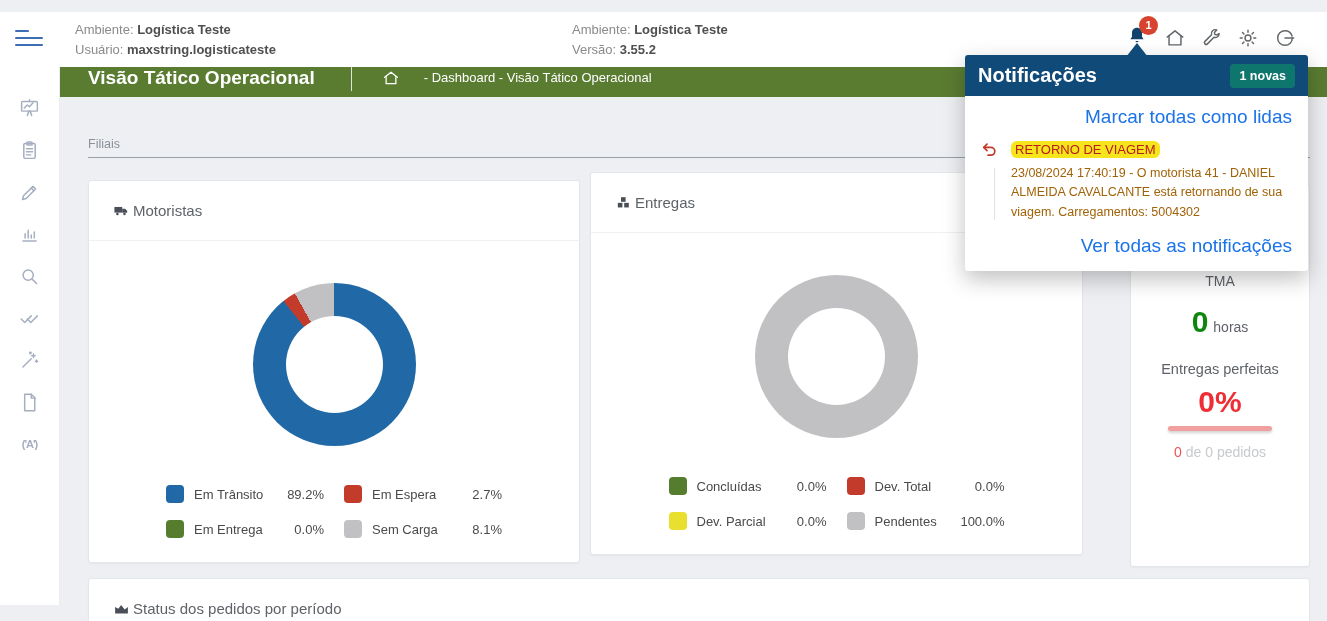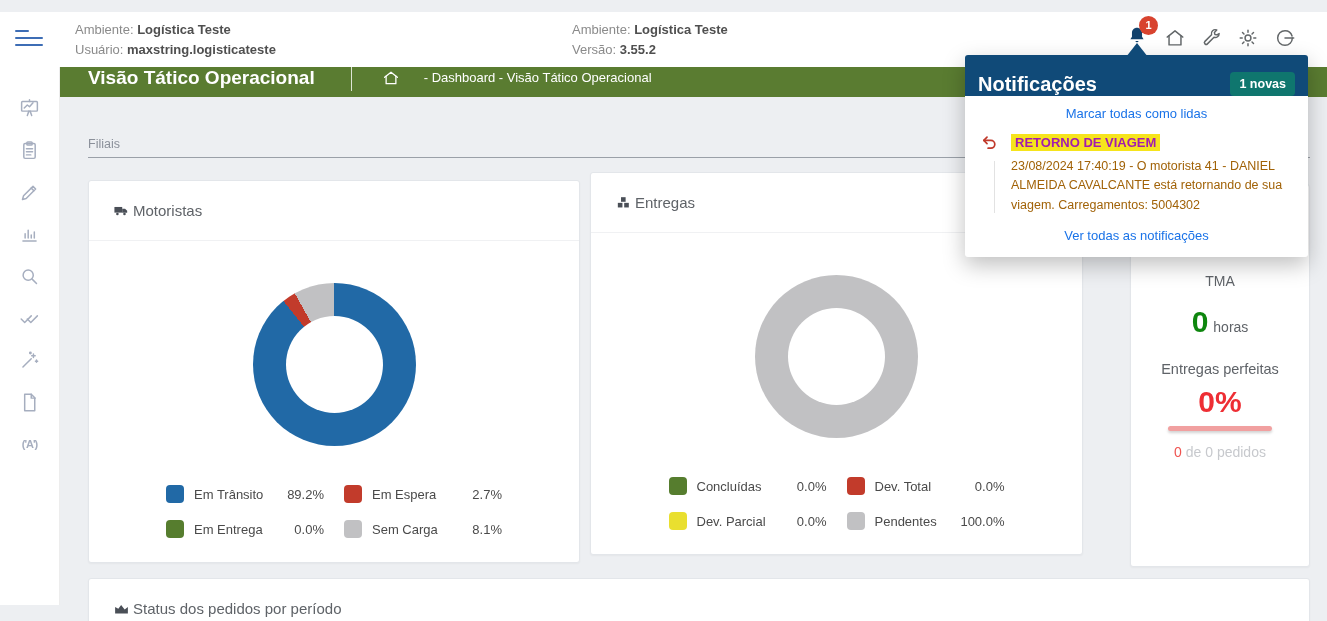--- a/index.html
+++ b/index.html
@@ -81,34 +81,34 @@
   .perf-label { margin-top:22px; font-size:14.5px; }
   .perf-value { margin-top:8px; font-size:30px; font-weight:bold; color:#ee2e34; }
   .perf-bar { width:104px; height:5px; background:#f1a0a0; border-radius:3px; margin:7px auto 0;
     box-shadow:0 2px 3px rgba(0,0,0,.18); }
   .pedidos { margin-top:13px; font-size:14px; color:#c7c9cd; }
   .pedidos .red { color:#ef5350; }
 
   
   .popup { position:absolute; left:965px; top:55px; width:343px; background:#fff; z-index:10;
     border-radius:3px; box-shadow:0 8px 22px rgba(0,0,0,.25); }
-  .popup-header { background:#104a78; height:41px; display:flex; align-items:flex-end;
+  .popup-header { background:#104a78; height:41px; display:flex; align-items:center;
     justify-content:space-between; padding:0 13px; border-radius:3px 3px 0 0; }
   .popup-title { color:#fff; font-size:20px; font-weight:bold; }
   .popup-badge { background:#0f766e; color:#fff; font-size:12.5px; font-weight:bold;
     padding:5px 9px; border-radius:4px; cursor:pointer; }
   .popup-body { padding:10px 16px 14px; }
-  .link { color:#1a73e8; font-size:13px; text-align:center; cursor:pointer; }
+  .link { color:#1a73e8; font-size:19px; text-align:right; cursor:pointer; }
   .notif-item { display:flex; margin-top:12px; position:relative; }
   .notif-timeline { position:absolute; left:13px; top:28px; height:52px; width:1px; background:#e2e2e2; }
   .notif-icon { width:30px; flex:none; padding-top:1px; }
   .notif-icon svg { width:17px; height:17px; stroke:#c0392b; fill:none; stroke-width:2.4; stroke-linecap:round; stroke-linejoin:round; }
   .notif-content { flex:1; }
-  .notif-title { display:inline-block; background:#f6e41c; color:#a21caf; font-weight:bold;
-    font-size:13px; padding:1px 4px; cursor:pointer; }
+  .notif-title { display:inline-block; background:#f6e41c; color:#b91c1c; font-weight:normal;
+    font-size:13px; padding:1px 4px; cursor:pointer;border-radius:6px; }
   .notif-body { margin-top:6px; color:#a16207; font-size:12.5px; line-height:1.55; max-width:280px; }
   .view-all { margin-top:13px; }
 </style>
 </head>
 <body>
 
 <div class="topbar">
   <div class="hamburger">
       <span></span>
       <span></span>

